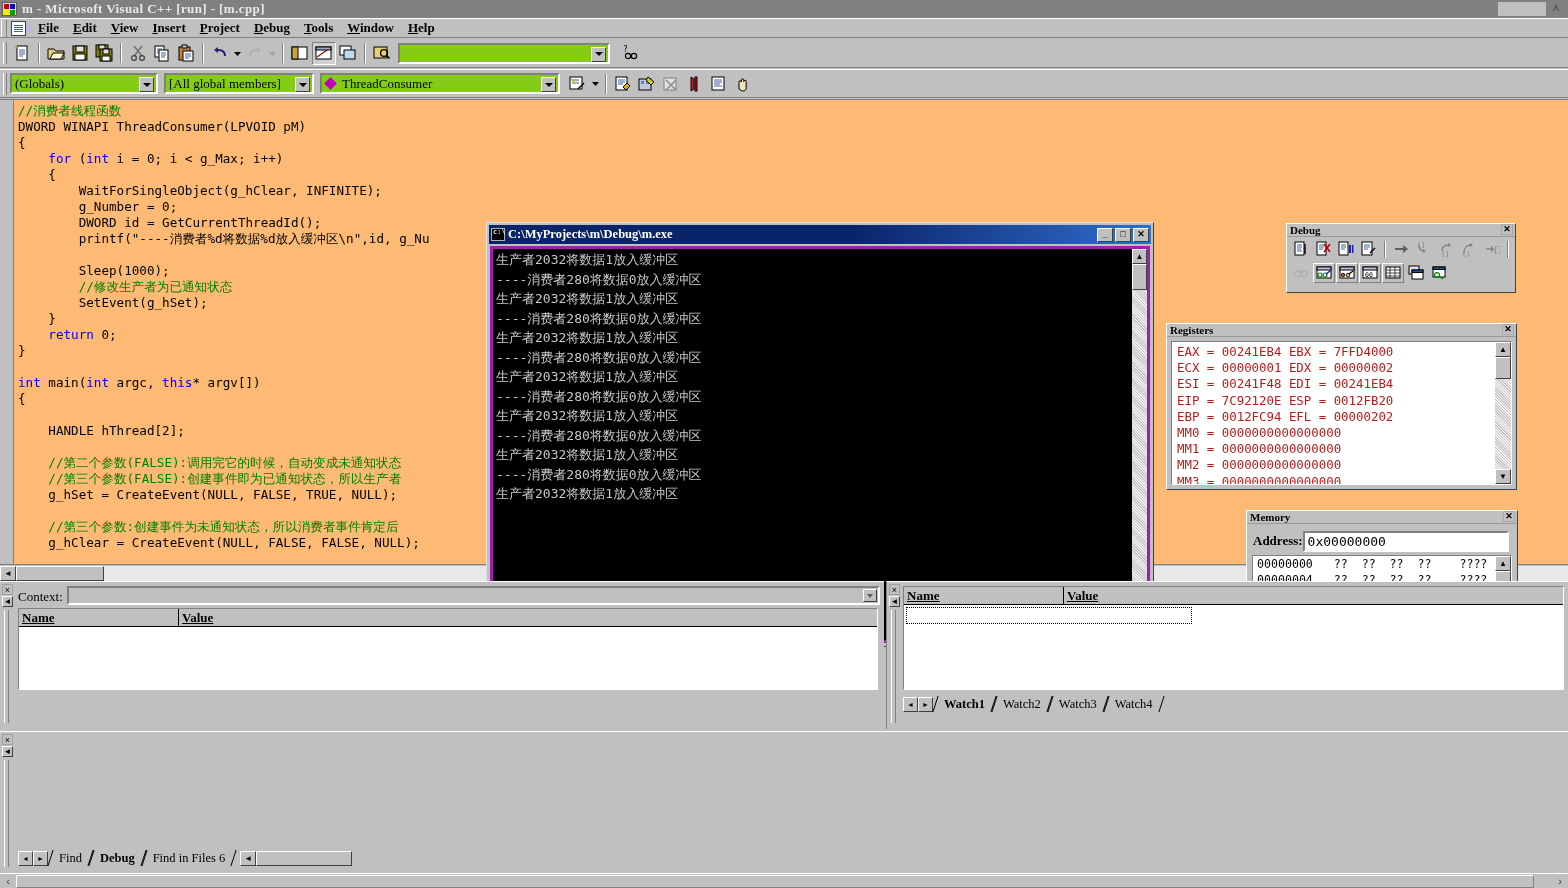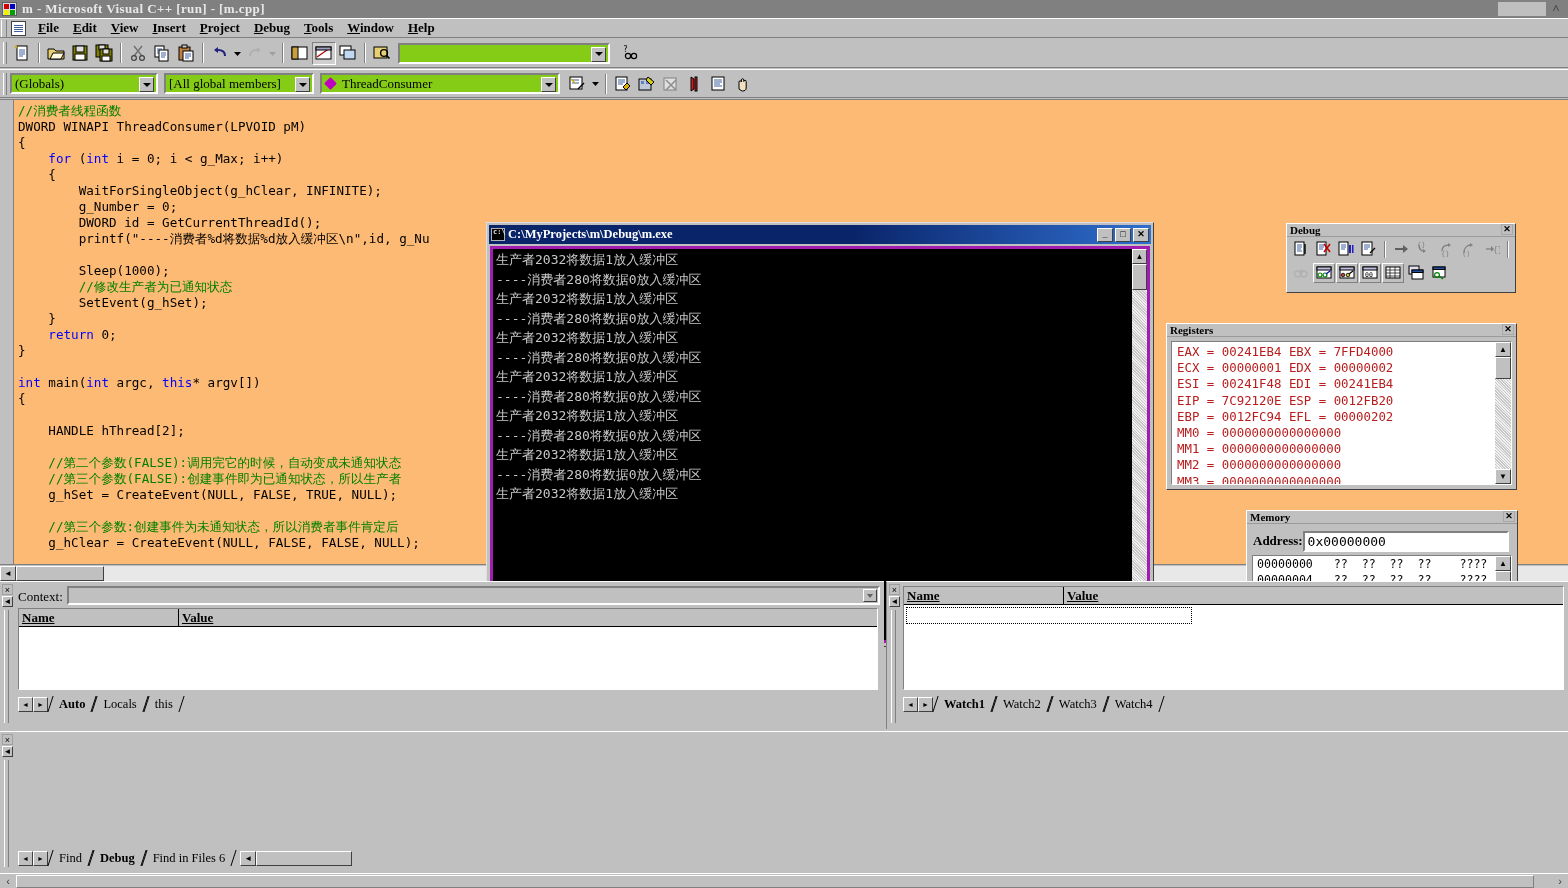--- a/index.html
+++ b/index.html
@@ -801,29 +801,20 @@
       </span>
     </div>
 
     <div class="gridwrap" style="left:18px; top:26px; right:6px; height:82px;">
       <div class="gridhdr">
         <div class="hc" style="width:160px">Name</div>
         <div class="hc" style="flex:1;border-right:none">Value</div>
       </div>
     </div>
 
-    <div class="tabrow" style="top:112px">
-      <div class="tabarrows">
-        <div class="ta">◄</div>
-        <div class="ta">►</div>
-      </div>
-      <div class="tab sel">Auto</div>
-      <div class="tab">Locals</div>
-      <div class="tab">this</div>
-    </div>
   </div>
 
   <div class="watchpane">
     <div class="dockgrip">
       <div class="cls">×</div>
       <div class="up">◄</div>
       <div class="bar"></div>
     </div>
 
     <div class="gridwrap" style="left:16px; top:4px; right:4px; height:104px;">

